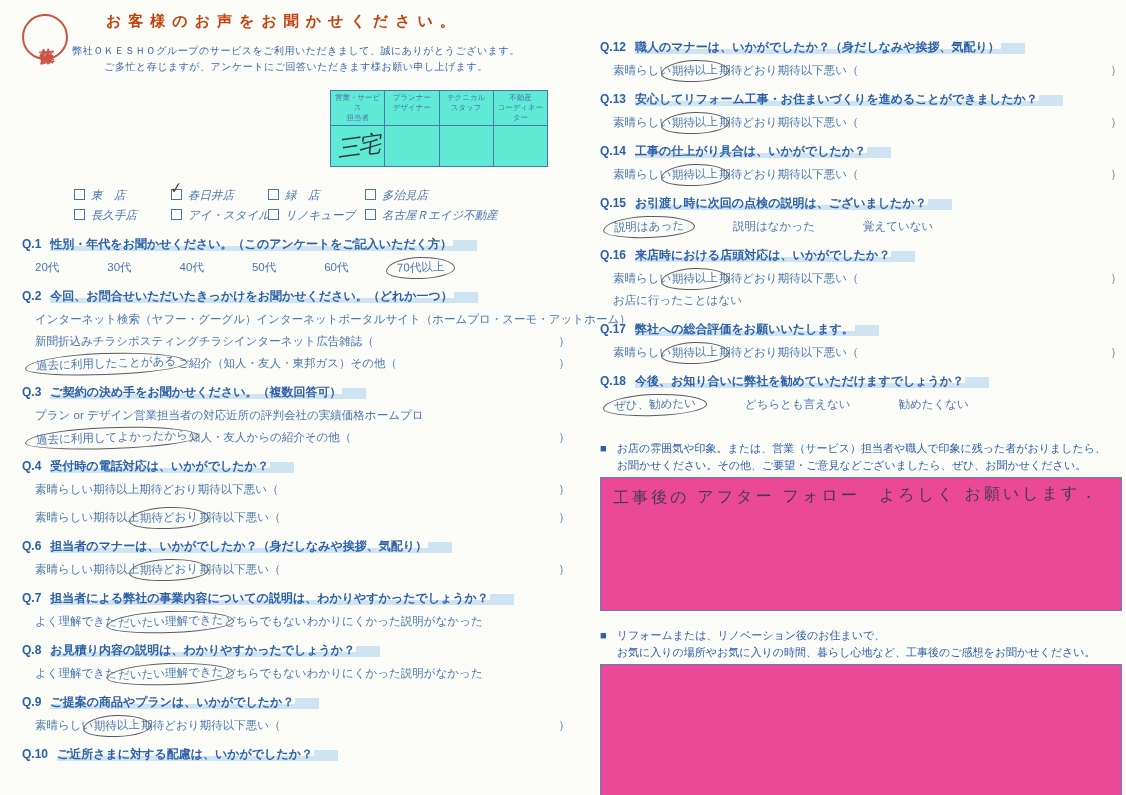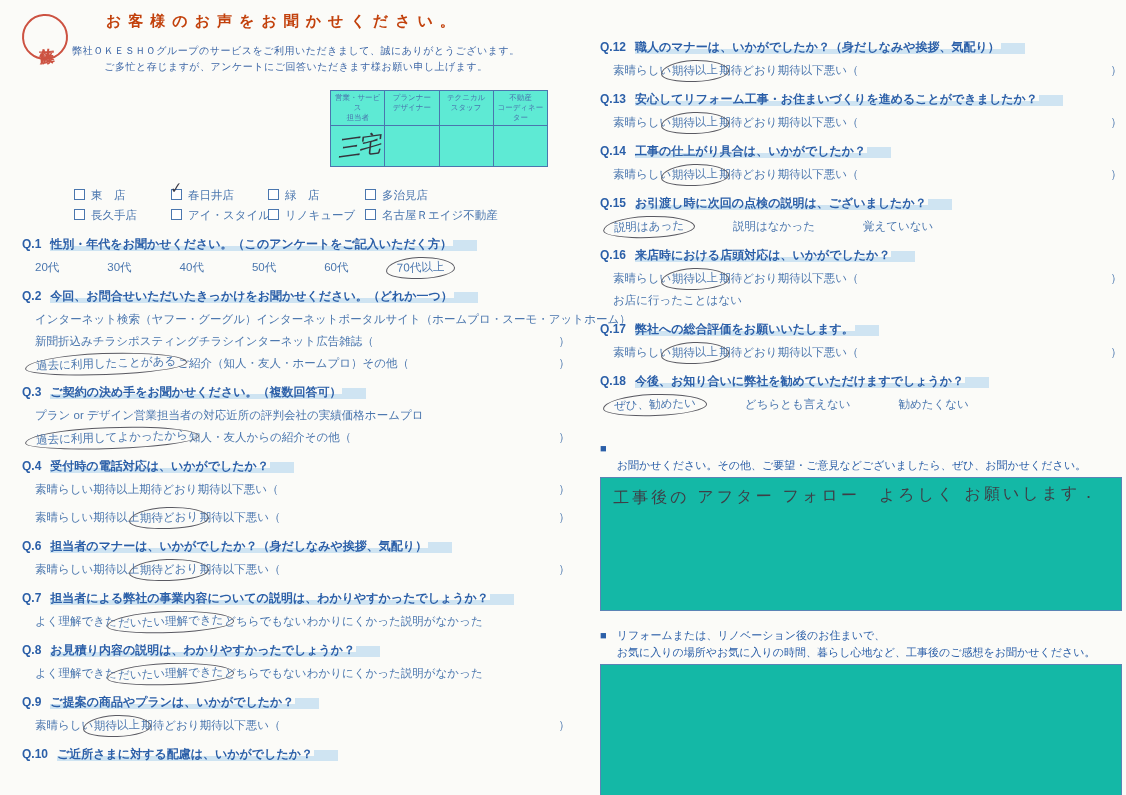--- a/index.html
+++ b/index.html
@@ -43,21 +43,21 @@
   .st-body .st-cell{height:36px;}
   .hand-name{
     display:inline-block;margin-top:3px;
     font-family:"DejaVu Serif","Liberation Serif",serif;font-style:italic;
     font-size:23px;color:#34343c;transform:rotate(-8deg);letter-spacing:-2px;
   }
 
   
   .stores{margin:8px 0 0 52px;font-size:11.5px;color:#4a76ae;}
   .store-row{display:flex;margin-bottom:5px;}
-  .store{width:97px;white-space:nowrap;}
+  .store{width:97px;white-space:nowrap;font-style:italic;}
   .store:last-child{width:auto;}
   .cb{
     display:inline-block;width:9px;height:9px;border:1.2px solid #4a76ae;
     margin-right:6px;vertical-align:-1px;position:relative;background:#fff;
   }
   .check{
     position:absolute;left:-2px;top:-11px;font-size:15px;font-weight:bold;
     color:#3a3a48;transform:rotate(-5deg);
   }
 
@@ -81,21 +81,21 @@
     border-radius:48% 52% 50% 50% / 60% 55% 45% 40%;
     padding:2px 10px 3px;margin:-3px -10px -4px;transform:rotate(-2deg);
   }
 
   
   .c-sec{margin-top:28px;}
   .c-sec.second{margin-top:16px;}
   .c-head{display:flex;font-size:11px;line-height:1.5;color:#2b5fa8;}
   .bullet{color:#2b5fa8;margin-right:10px;font-size:11px;}
   .c-box{
-    margin-top:4px;height:134px;border:1.2px solid #5b84b5;background:#14b8a6;
+    margin-top:4px;height:134px;border:1.2px solid #5b84b5;background:#ec4899;
     padding:10px 12px;box-sizing:border-box;
   }
   .handwriting{
     font-family:"DejaVu Serif","Liberation Serif",serif;
     font-size:16px;color:#3e3e46;letter-spacing:3px;
     transform:rotate(-.6deg);transform-origin:left top;
   }
 </style>
 </head>
 <body>
@@ -176,21 +176,21 @@
             <span class="opt">新聞折込みチラシ</span>
             <span class="opt">ポスティングチラシ</span>
             <span class="opt">インターネット広告</span>
             <span class="opt stretch">
               <span>雑誌（</span>
               <span class="opt-close">）</span>
             </span>
           </div>
           <div class="q-line">
             <span class="opt circled">過去に利用したことがある</span>
-            <span class="opt">ご紹介（知人・友人・ホームプロ）</span>
+            <span class="opt">ご紹介（知人・友人・東邦ガス）</span>
             <span class="opt stretch">
               <span>その他（</span>
               <span class="opt-close">）</span>
             </span>
           </div>
         </div>
         <div class="q">
           <div class="q-head"><span class="q-num">Q.3</span><span class="q-title">ご契約の決め手をお聞かせください。（複数回答可）</span></div>
           <div class="q-line">
             <span class="opt">プラン or デザイン</span>
@@ -372,21 +372,21 @@
             <span class="opt">どちらとも言えない</span>
             <span class="opt">勧めたくない</span>
           </div>
         </div>
       </div>
 
     <div class="c-sec">
       <div class="c-head">
         <span class="bullet">■</span>
         <span>
-          <br>
+          <span>お店の雰囲気や印象。または、営業（サービス）担当者や職人で印象に残った者がおりましたら、</span><br>
           <span>お聞かせください。その他、ご要望・ご意見などございましたら、ぜひ、お聞かせください。</span>
         </span>
       </div>
       <div class="c-box">
         <div class="handwriting">工事後の アフター フォロー　よろしく お願いします．</div>
       </div>
     </div>
 
     <div class="c-sec second">
       <div class="c-head">

